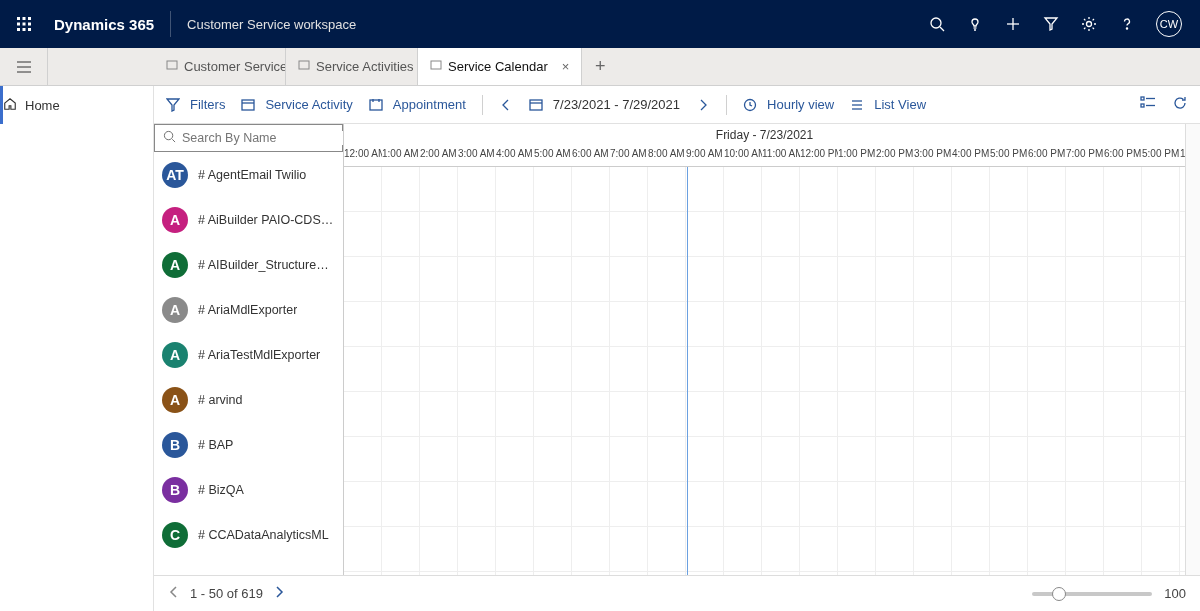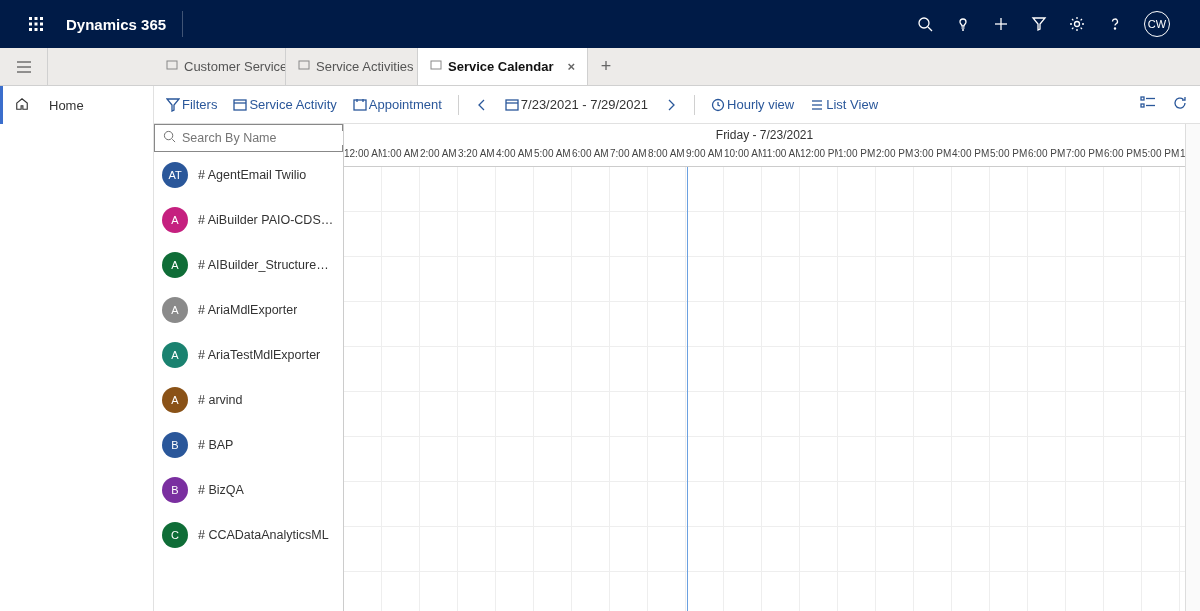--- a/index.html
+++ b/index.html
@@ -1,60 +1,60 @@
 <!DOCTYPE html>
 <html><head>
 <meta charset="utf-8">
 <style>
   *{box-sizing:border-box;margin:0;padding:0;font-family:"Segoe UI",Arial,sans-serif}
   html,body{height:100%;width:1200px;overflow:hidden;background:#fff;color:#323130}
   
-  .topnav{height:48px;background:#001b47;color:#fff;display:flex;align-items:center;padding:0 20px}
+  .topnav{height:48px;background:#001b47;color:#fff;display:flex;align-items:center;padding:0 8px}
   .waffle{width:32px;height:32px;display:flex;align-items:center;justify-content:center;cursor:pointer}
   .waffle svg{width:16px;height:16px;fill:#fff}
   .brand{font-weight:600;font-size:15px;padding:0 14px}
   .divider-v{width:1px;height:26px;background:rgba(255,255,255,.25);margin:0 2px}
   .workspace{font-size:13px;padding:0 14px;color:#e1e1e1}
   .topnav-right{margin-left:auto;display:flex;align-items:center}
   .topico{width:38px;height:48px;display:flex;align-items:center;justify-content:center;cursor:pointer}
   .topico svg{width:16px;height:16px;fill:none;stroke:#fff;stroke-width:1.3}
   .avatar-circle{width:26px;height:26px;border:1px solid #fff;border-radius:50%;display:flex;align-items:center;justify-content:center;font-size:11px;margin:14px 10px;cursor:pointer}
   
   .tabstrip{height:38px;background:#edebe9;border-bottom:1px solid #d0d0d0;display:flex;align-items:stretch}
   .hamburger{width:48px;display:flex;align-items:center;justify-content:center;border-right:1px solid #d0d0d0;cursor:pointer}
   .hamburger svg{width:16px;height:12px;stroke:#333}
   .tabstrip-spacer{width:106px}
   .tab{display:flex;align-items:center;gap:6px;padding:0 12px;font-size:13px;color:#555;border-right:1px solid #d0d0d0;max-width:132px;overflow:hidden;white-space:nowrap;cursor:pointer}
-  .tab.active{background:#fff;color:#111;font-weight:700;max-width:180px}
+  .tab.active{background:#fff;color:#111;font-weight:400;max-width:180px}
   .tab .tabico svg{width:12px;height:12px;fill:#888}
   .tab .x{margin-left:auto;font-size:13px;color:#666;padding-left:8px}
   .plus-tab{width:36px;display:flex;align-items:center;justify-content:center;cursor:pointer;color:#666;font-size:18px}
   
   .mainrow{display:flex;height:calc(100% - 48px - 38px)}
   .leftcol{width:154px;border-right:1px solid #e1e1e1}
-  .home{display:flex;align-items:center;height:38px;border-left:3px solid #3b6ecc;padding-left:12px;font-size:13px;color:#333;cursor:pointer;gap:20px}
+  .home{display:flex;align-items:center;height:38px;border-left:3px solid #3b6ecc;font-size:13px;color:#333;cursor:pointer;gap:8px}
   .home svg{width:14px;height:14px;fill:none;stroke:#333;stroke-width:1.3}
   .centercol{flex:1;display:flex;flex-direction:column;min-width:0}
   
   .cmdbar{height:38px;border-bottom:1px solid #e1e1e1;display:flex;align-items:center;padding:0 12px;gap:16px;font-size:13px;color:#2a579a}
-  .cmd{display:flex;align-items:center;gap:2px;cursor:pointer}
+  .cmd{display:flex;align-items:center;gap:10px;cursor:pointer}
   .cmd svg{width:14px;height:14px;fill:none;stroke:#2a579a;stroke-width:1.3}
   .cmd.sep{width:1px;height:20px;background:#d0d0d0;padding:0}
   .cmdbar .daterange{color:#333}
   .cmdbar-right{margin-left:auto;display:flex;align-items:center;gap:16px}
   .cmdbar-right svg{width:16px;height:16px;fill:none;stroke:#2a579a;stroke-width:1.3;cursor:pointer}
   
   .gridwrap{flex:1;display:flex;min-height:0;position:relative}
   .resourcecol{width:190px;border-right:1px solid #ccc;display:flex;flex-direction:column}
   .search{margin:0;height:28px;border:1px solid #888;display:flex;align-items:center;padding:0 8px;gap:6px}
   .search svg{width:13px;height:13px;stroke:#666;fill:none}
   .search input{border:none;outline:none;font-size:12.5px;flex:1;color:#666}
   .reslist{flex:1;overflow:hidden}
   .resrow{height:45px;display:flex;align-items:center;padding:0 8px;gap:10px;font-size:12.5px;color:#333;border-bottom:0;cursor:pointer}
-  .resrow .badge{width:26px;height:26px;border-radius:50%;color:#fff;display:flex;align-items:center;justify-content:center;font-size:11px;font-weight:400;flex-shrink:0}
+  .resrow .badge{width:26px;height:26px;border-radius:50%;color:#fff;display:flex;align-items:center;justify-content:center;font-size:14px;font-weight:700;flex-shrink:0}
   .resrow .resname{white-space:nowrap;overflow:hidden;text-overflow:ellipsis}
   .timelinecol{flex:1;overflow-x:auto;overflow-y:hidden;position:relative}
   .dayheader{position:sticky;top:4px;height:19px;font-size:12px;color:#333;text-align:center;background:#fff}
   .hoursrow{display:flex;height:24px;border-bottom:1px solid #ccc}
   .hourcell{width:38px;flex:0 0 38px;font-size:10px;color:#444;border-right:0;white-space:nowrap;overflow:hidden;padding-top:5px}
   .gridrows{}
   .gridrow{height:45px;display:flex;border-bottom:1px solid #eee}
   .gridcell{width:38px;flex:0 0 38px;border-right:1px solid #eee}
   .nowline{position:absolute;top:43px;bottom:0;width:1px;background:#6aa0e0}
   .vscroll{width:15px;border-left:1px solid #ddd;background:#fafafa}
@@ -78,20 +78,21 @@
         <rect x="1" y="6.5" width="3" height="3"></rect>
         <rect x="6.5" y="6.5" width="3" height="3"></rect>
         <rect x="12" y="6.5" width="3" height="3"></rect>
         <rect x="1" y="12" width="3" height="3"></rect>
         <rect x="6.5" y="12" width="3" height="3"></rect>
         <rect x="12" y="12" width="3" height="3"></rect>
       </svg>
   </div>
   <div class="brand">Dynamics 365</div>
   <div class="divider-v"></div>
+  <div class="workspace">Customer Service workspace</div>
   <div class="topnav-right">
     <div class="topico">
         <svg viewBox="0 0 16 16">
           <circle cx="7" cy="7" r="5"></circle>
           <line x1="11" y1="11" x2="15" y2="15"></line>
         </svg>
       </div>
     <div class="topico">
         <svg viewBox="0 0 16 16">
           <path d="M5 6a3 3 0 1 1 6 0c0 2-2 2.5-2 4H7c0-1.5-2-2-2-4z"></path>
@@ -288,21 +289,21 @@
             </div>
             <div class="resrow"></div>
           </div>
       </div>
       <div class="timelinecol" id="timeline">
         <div class="dayheader">Friday - 7/23/2021</div>
         <div class="hoursrow" id="hoursrow">
             <div class="hourcell">12:00 AM</div>
             <div class="hourcell">1:00 AM</div>
             <div class="hourcell">2:00 AM</div>
-            <div class="hourcell">3:20 AM</div>
+            <div class="hourcell">3:00 AM</div>
             <div class="hourcell">4:00 AM</div>
             <div class="hourcell">5:00 AM</div>
             <div class="hourcell">6:00 AM</div>
             <div class="hourcell">7:00 AM</div>
             <div class="hourcell">8:00 AM</div>
             <div class="hourcell">9:00 AM</div>
             <div class="hourcell">10:00 AM</div>
             <div class="hourcell">11:00 AM</div>
             <div class="hourcell">12:00 PM</div>
             <div class="hourcell">1:00 PM</div>
@@ -566,14 +567,29 @@
               <div class="gridcell"></div>
               <div class="gridcell"></div>
               <div class="gridcell"></div>
             </div>
           </div>
         <div class="nowline" id="nowline" style="left: 343px;"></div>
       </div>
       <div class="vscroll"></div>
     </div>
 
+    <div class="footer">
+      <span class="chev"><svg width="12" height="12" viewBox="0 0 12 12" fill="none" stroke="currentColor" stroke-width="1.5">
+            <path d="M8 1L3 6l5 5"></path>
+          </svg></span>
+      <span>1 - 50 of 619</span>
+      <span class="chev active"><svg width="12" height="12" viewBox="0 0 12 12" fill="none" stroke="currentColor" stroke-width="1.5">
+            <path d="M4 1l5 5-5 5"></path>
+          </svg></span>
+      <div class="footer-right">
+        <div class="slider">
+            <div class="thumb" id="thumb" style="left: 19.4px;"></div>
+          </div>
+        <span>100</span>
+      </div>
+    </div>
   </div>
 </div>
 
 </body></html>

